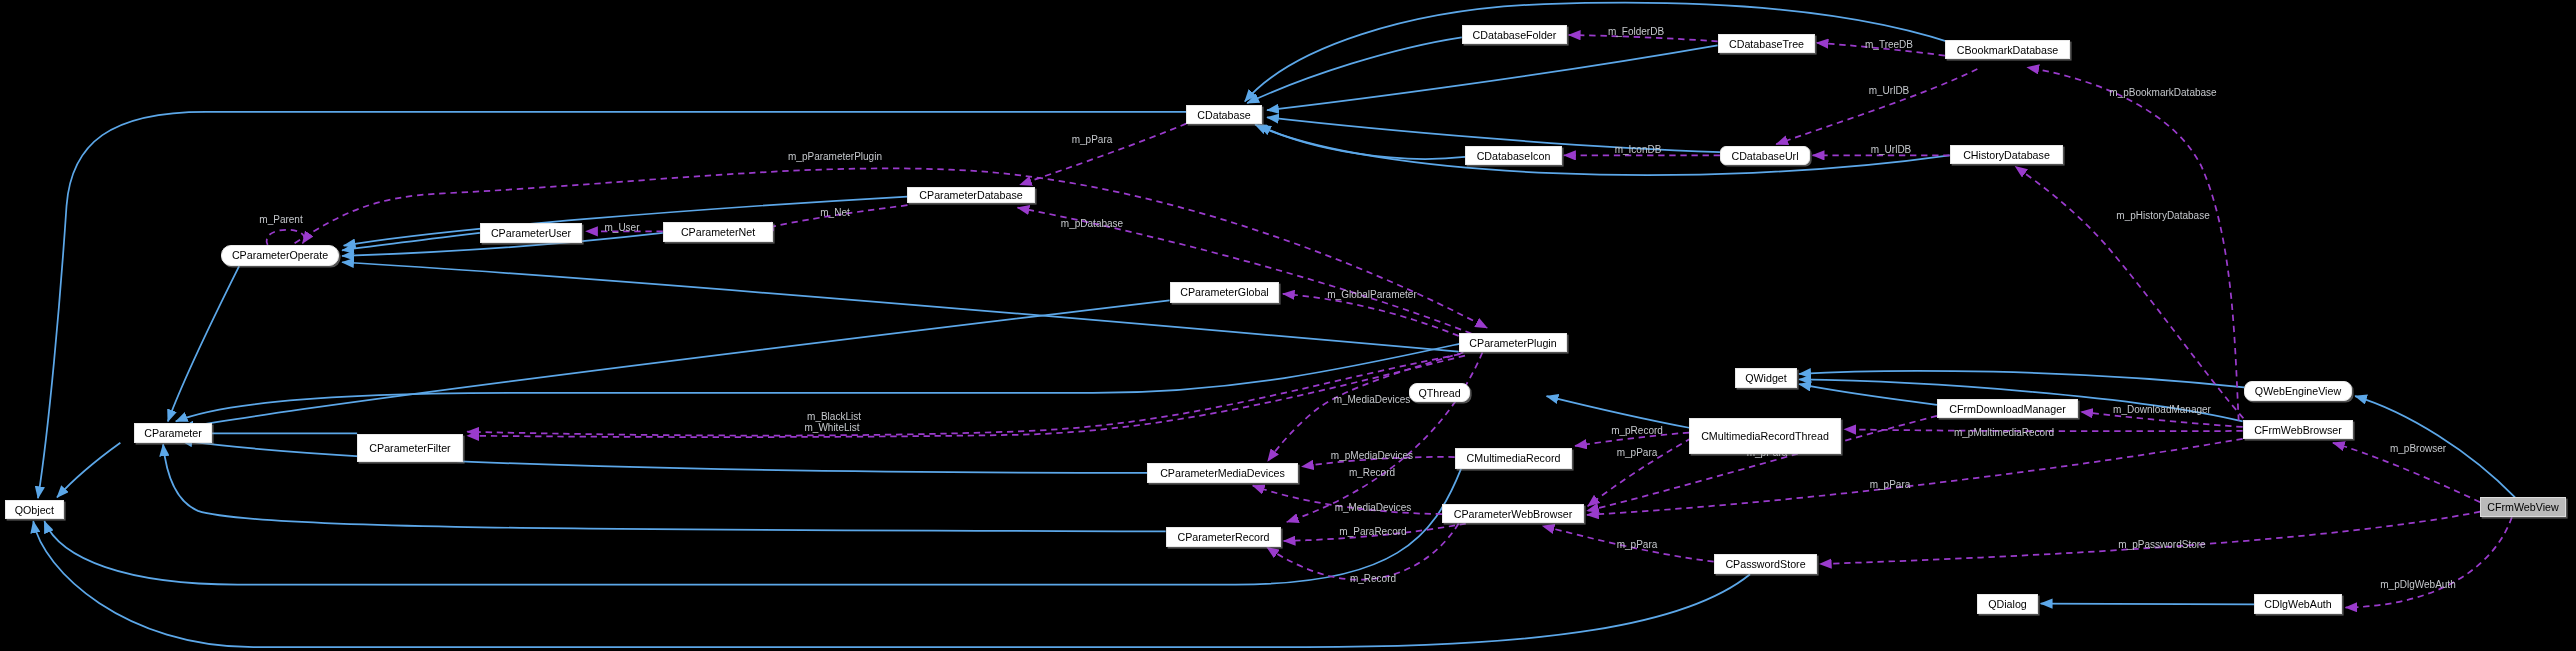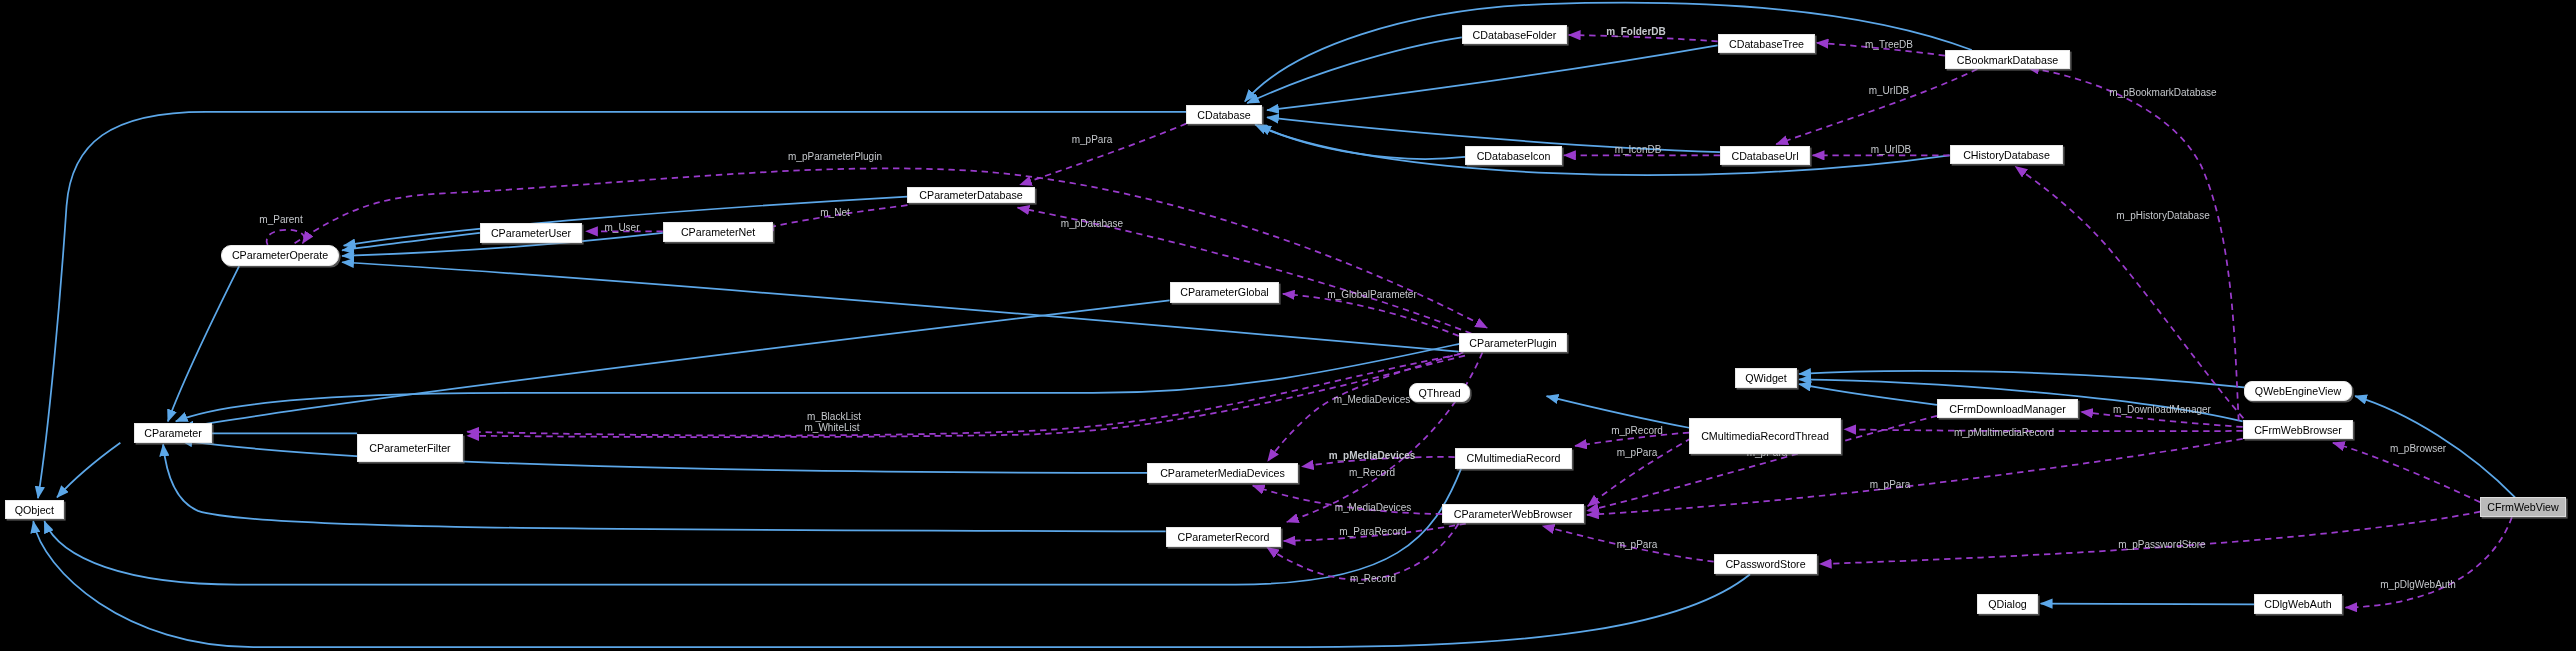--- a/index.html
+++ b/index.html
@@ -81,60 +81,60 @@
         <path d="M 2832,554 C 2560,600 2250,636 2004,650" fill="none" stroke="#9a3bcc" stroke-width="2.2" stroke-dasharray="8,6" marker-end="url(#arrow-member)"></path>
         <path d="M 2164,709 C 2090,700 2010,680 1948,664" fill="none" stroke="#9a3bcc" stroke-width="2.2" stroke-dasharray="8,6" marker-end="url(#arrow-member)"></path>
         <path d="M 2832,544 C 2650,545 2450,544 2329,542" fill="none" stroke="#9a3bcc" stroke-width="2.2" stroke-dasharray="8,6" marker-end="url(#arrow-member)"></path>
         <path d="M 2832,539 C 2760,534 2690,527 2628,520" fill="none" stroke="#9a3bcc" stroke-width="2.2" stroke-dasharray="8,6" marker-end="url(#arrow-member)"></path>
         <path d="M 3132,634 C 3060,600 2990,572 2946,559" fill="none" stroke="#9a3bcc" stroke-width="2.2" stroke-dasharray="8,6" marker-end="url(#arrow-member)"></path>
         <path d="M 3132,646 C 2950,682 2600,702 2298,712" fill="none" stroke="#9a3bcc" stroke-width="2.2" stroke-dasharray="8,6" marker-end="url(#arrow-member)"></path>
         <path d="M 3172,653 C 3150,715 3080,765 2962,767" fill="none" stroke="#9a3bcc" stroke-width="2.2" stroke-dasharray="8,6" marker-end="url(#arrow-member)"></path>
       </g>
   </svg>
   <div id="label-layer">
-      <div class="edge-label" style="left: 1636px; top: 31px; font-weight: bold;">m_FolderDB</div>
+      <div class="edge-label" style="left: 1636px; top: 31px;">m_FolderDB</div>
       <div class="edge-label" style="left: 1889px; top: 44px;">m_TreeDB</div>
       <div class="edge-label" style="left: 1889px; top: 90px;">m_UrlDB</div>
       <div class="edge-label" style="left: 1638px; top: 149px;">m_IconDB</div>
       <div class="edge-label" style="left: 1891px; top: 149px;">m_UrlDB</div>
       <div class="edge-label" style="left: 2163px; top: 92px;">m_pBookmarkDatabase</div>
       <div class="edge-label" style="left: 2163px; top: 215px;">m_pHistoryDatabase</div>
       <div class="edge-label" style="left: 1092px; top: 139px;">m_pPara</div>
       <div class="edge-label" style="left: 281px; top: 219px;">m_Parent</div>
       <div class="edge-label" style="left: 622px; top: 227px;">m_User</div>
       <div class="edge-label" style="left: 835px; top: 212px;">m_Net</div>
       <div class="edge-label" style="left: 835px; top: 156px;">m_pParameterPlugin</div>
       <div class="edge-label" style="left: 1092px; top: 223px;">m_pDatabase</div>
       <div class="edge-label" style="left: 1372px; top: 294px;">m_GlobalParameter</div>
       <div class="edge-label" style="left: 834px; top: 416px;">m_BlackList</div>
       <div class="edge-label" style="left: 832px; top: 427px;">m_WhiteList</div>
       <div class="edge-label" style="left: 1372px; top: 399px;">m_MediaDevices</div>
       <div class="edge-label" style="left: 1372px; top: 472px;">m_Record</div>
-      <div class="edge-label" style="left: 1372px; top: 455px; font-weight: bold;">m_pMediaDevices</div>
+      <div class="edge-label" style="left: 1372px; top: 455px;">m_pMediaDevices</div>
       <div class="edge-label" style="left: 1373px; top: 507px;">m_MediaDevices</div>
       <div class="edge-label" style="left: 1373px; top: 531px;">m_ParaRecord</div>
       <div class="edge-label" style="left: 1373px; top: 578px;">m_Record</div>
       <div class="edge-label" style="left: 1637px; top: 430px;">m_pRecord</div>
       <div class="edge-label" style="left: 1637px; top: 452px;">m_pPara</div>
       <div class="edge-label" style="left: 1767px; top: 452px;">m_pPara</div>
       <div class="edge-label" style="left: 1890px; top: 484px;">m_pPara</div>
       <div class="edge-label" style="left: 1637px; top: 544px;">m_pPara</div>
       <div class="edge-label" style="left: 2004px; top: 432px;">m_pMultimediaRecord</div>
       <div class="edge-label" style="left: 2162px; top: 409px;">m_DownloadManager</div>
       <div class="edge-label" style="left: 2418px; top: 448px;">m_pBrowser</div>
       <div class="edge-label" style="left: 2162px; top: 544px;">m_pPasswordStore</div>
       <div class="edge-label" style="left: 2418px; top: 584px;">m_pDlgWebAuth</div>
     </div>
   <div id="node-layer">
       <div class="node" style="left: 1462px; top: 25px; width: 105px; height: 19px;">CDatabaseFolder</div>
       <div class="node" style="left: 1718px; top: 34px; width: 97px; height: 19px;">CDatabaseTree</div>
-      <div class="node" style="left: 1945px; top: 50px; width: 125px; height: 19px;">CBookmarkDatabase</div>
+      <div class="node" style="left: 1945px; top: 40px; width: 125px; height: 19px;">CBookmarkDatabase</div>
       <div class="node" style="left: 1186px; top: 105px; width: 76px; height: 19px;">CDatabase</div>
       <div class="node" style="left: 1465px; top: 146px; width: 97px; height: 19px;">CDatabaseIcon</div>
-      <div class="node" style="left: 1720px; top: 146px; width: 90px; height: 19px;">CDatabaseUrl</div>
+      <div class="node" style="left: 1720px; top: 146px; width: 90px; height: 19px; border-radius: 6px;">CDatabaseUrl</div>
       <div class="node" style="left: 1950px; top: 145px; width: 113px; height: 19px;">CHistoryDatabase</div>
       <div class="node" style="left: 907px; top: 187px; width: 128px; height: 16px;">CParameterDatabase</div>
       <div class="node" style="left: 480px; top: 223px; width: 102px; height: 20px;">CParameterUser</div>
       <div class="node" style="left: 663px; top: 222px; width: 110px; height: 20px;">CParameterNet</div>
       <div class="node" style="left: 221px; top: 245px; width: 118px; height: 20.6px; border-radius: 10px;">CParameterOperate</div>
       <div class="node" style="left: 1170px; top: 282px; width: 109px; height: 20.6px;">CParameterGlobal</div>
       <div class="node" style="left: 1459px; top: 333px; width: 108px; height: 19px;">CParameterPlugin</div>
       <div class="node" style="left: 1409px; top: 383px; width: 61px; height: 19px; border-radius: 8px;">QThread</div>
       <div class="node" style="left: 1735px; top: 368px; width: 62px; height: 20px;">QWidget</div>
       <div class="node" style="left: 1937px; top: 399px; width: 141px; height: 19px;">CFrmDownloadManager</div>

